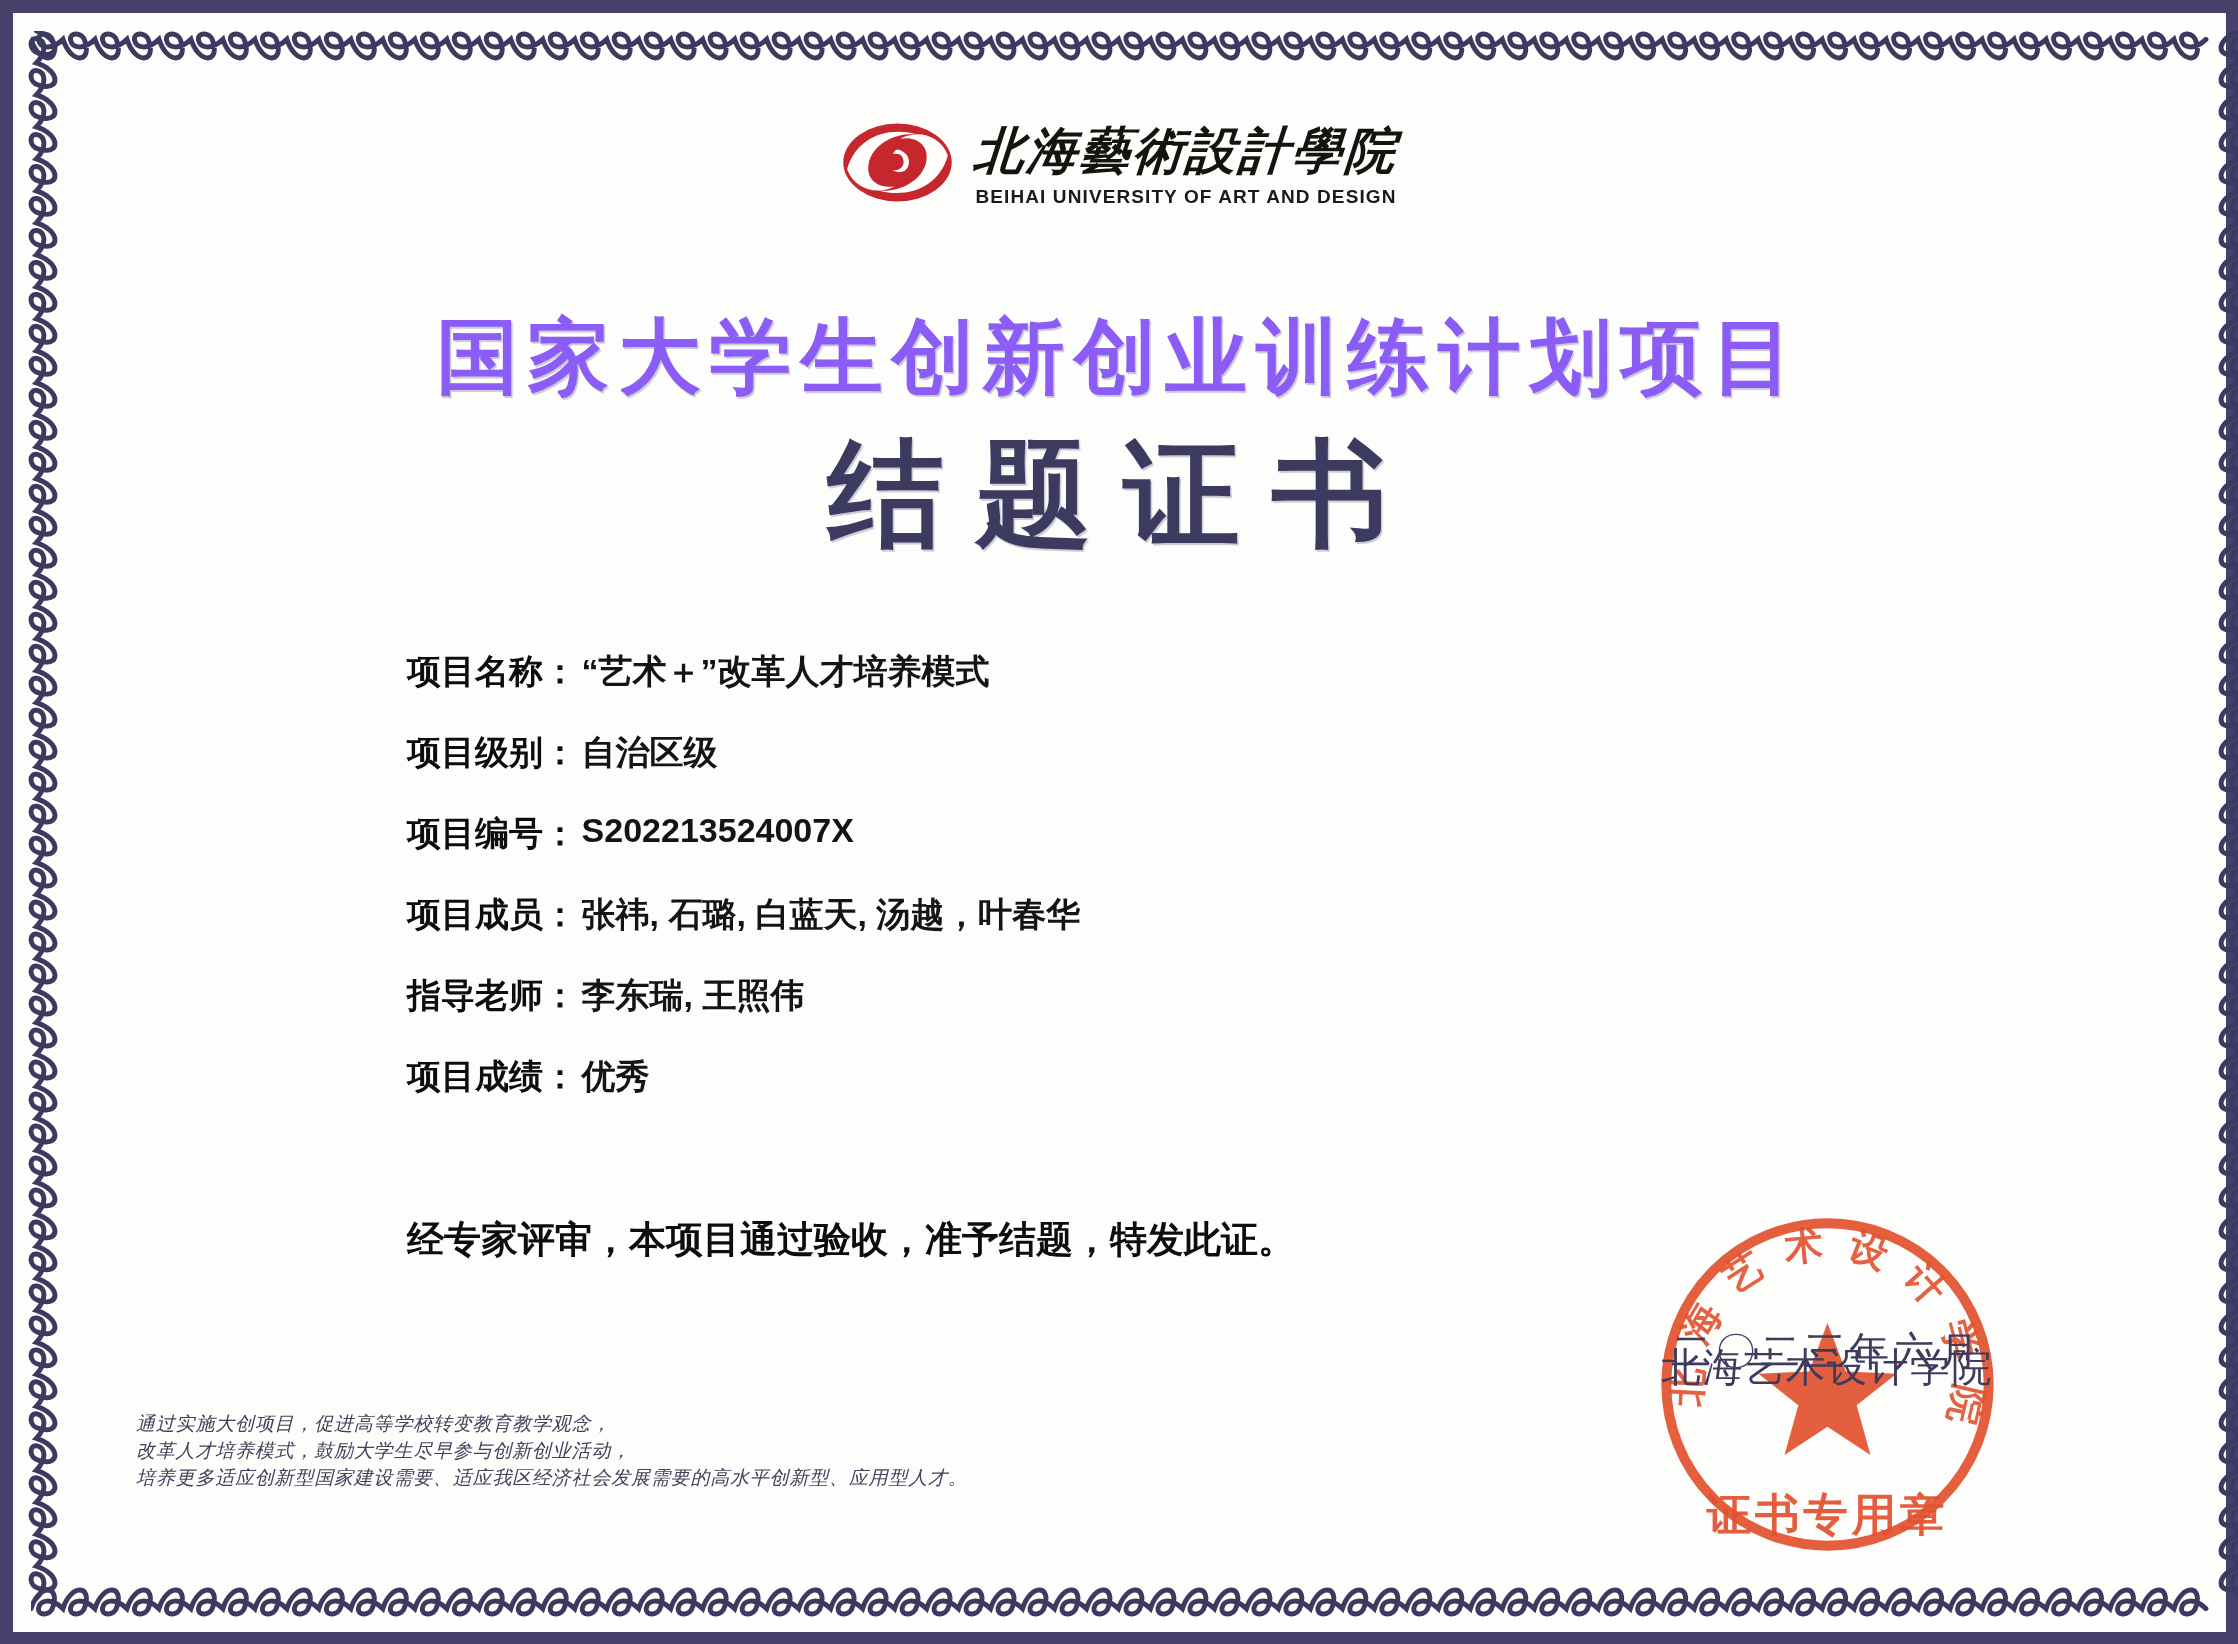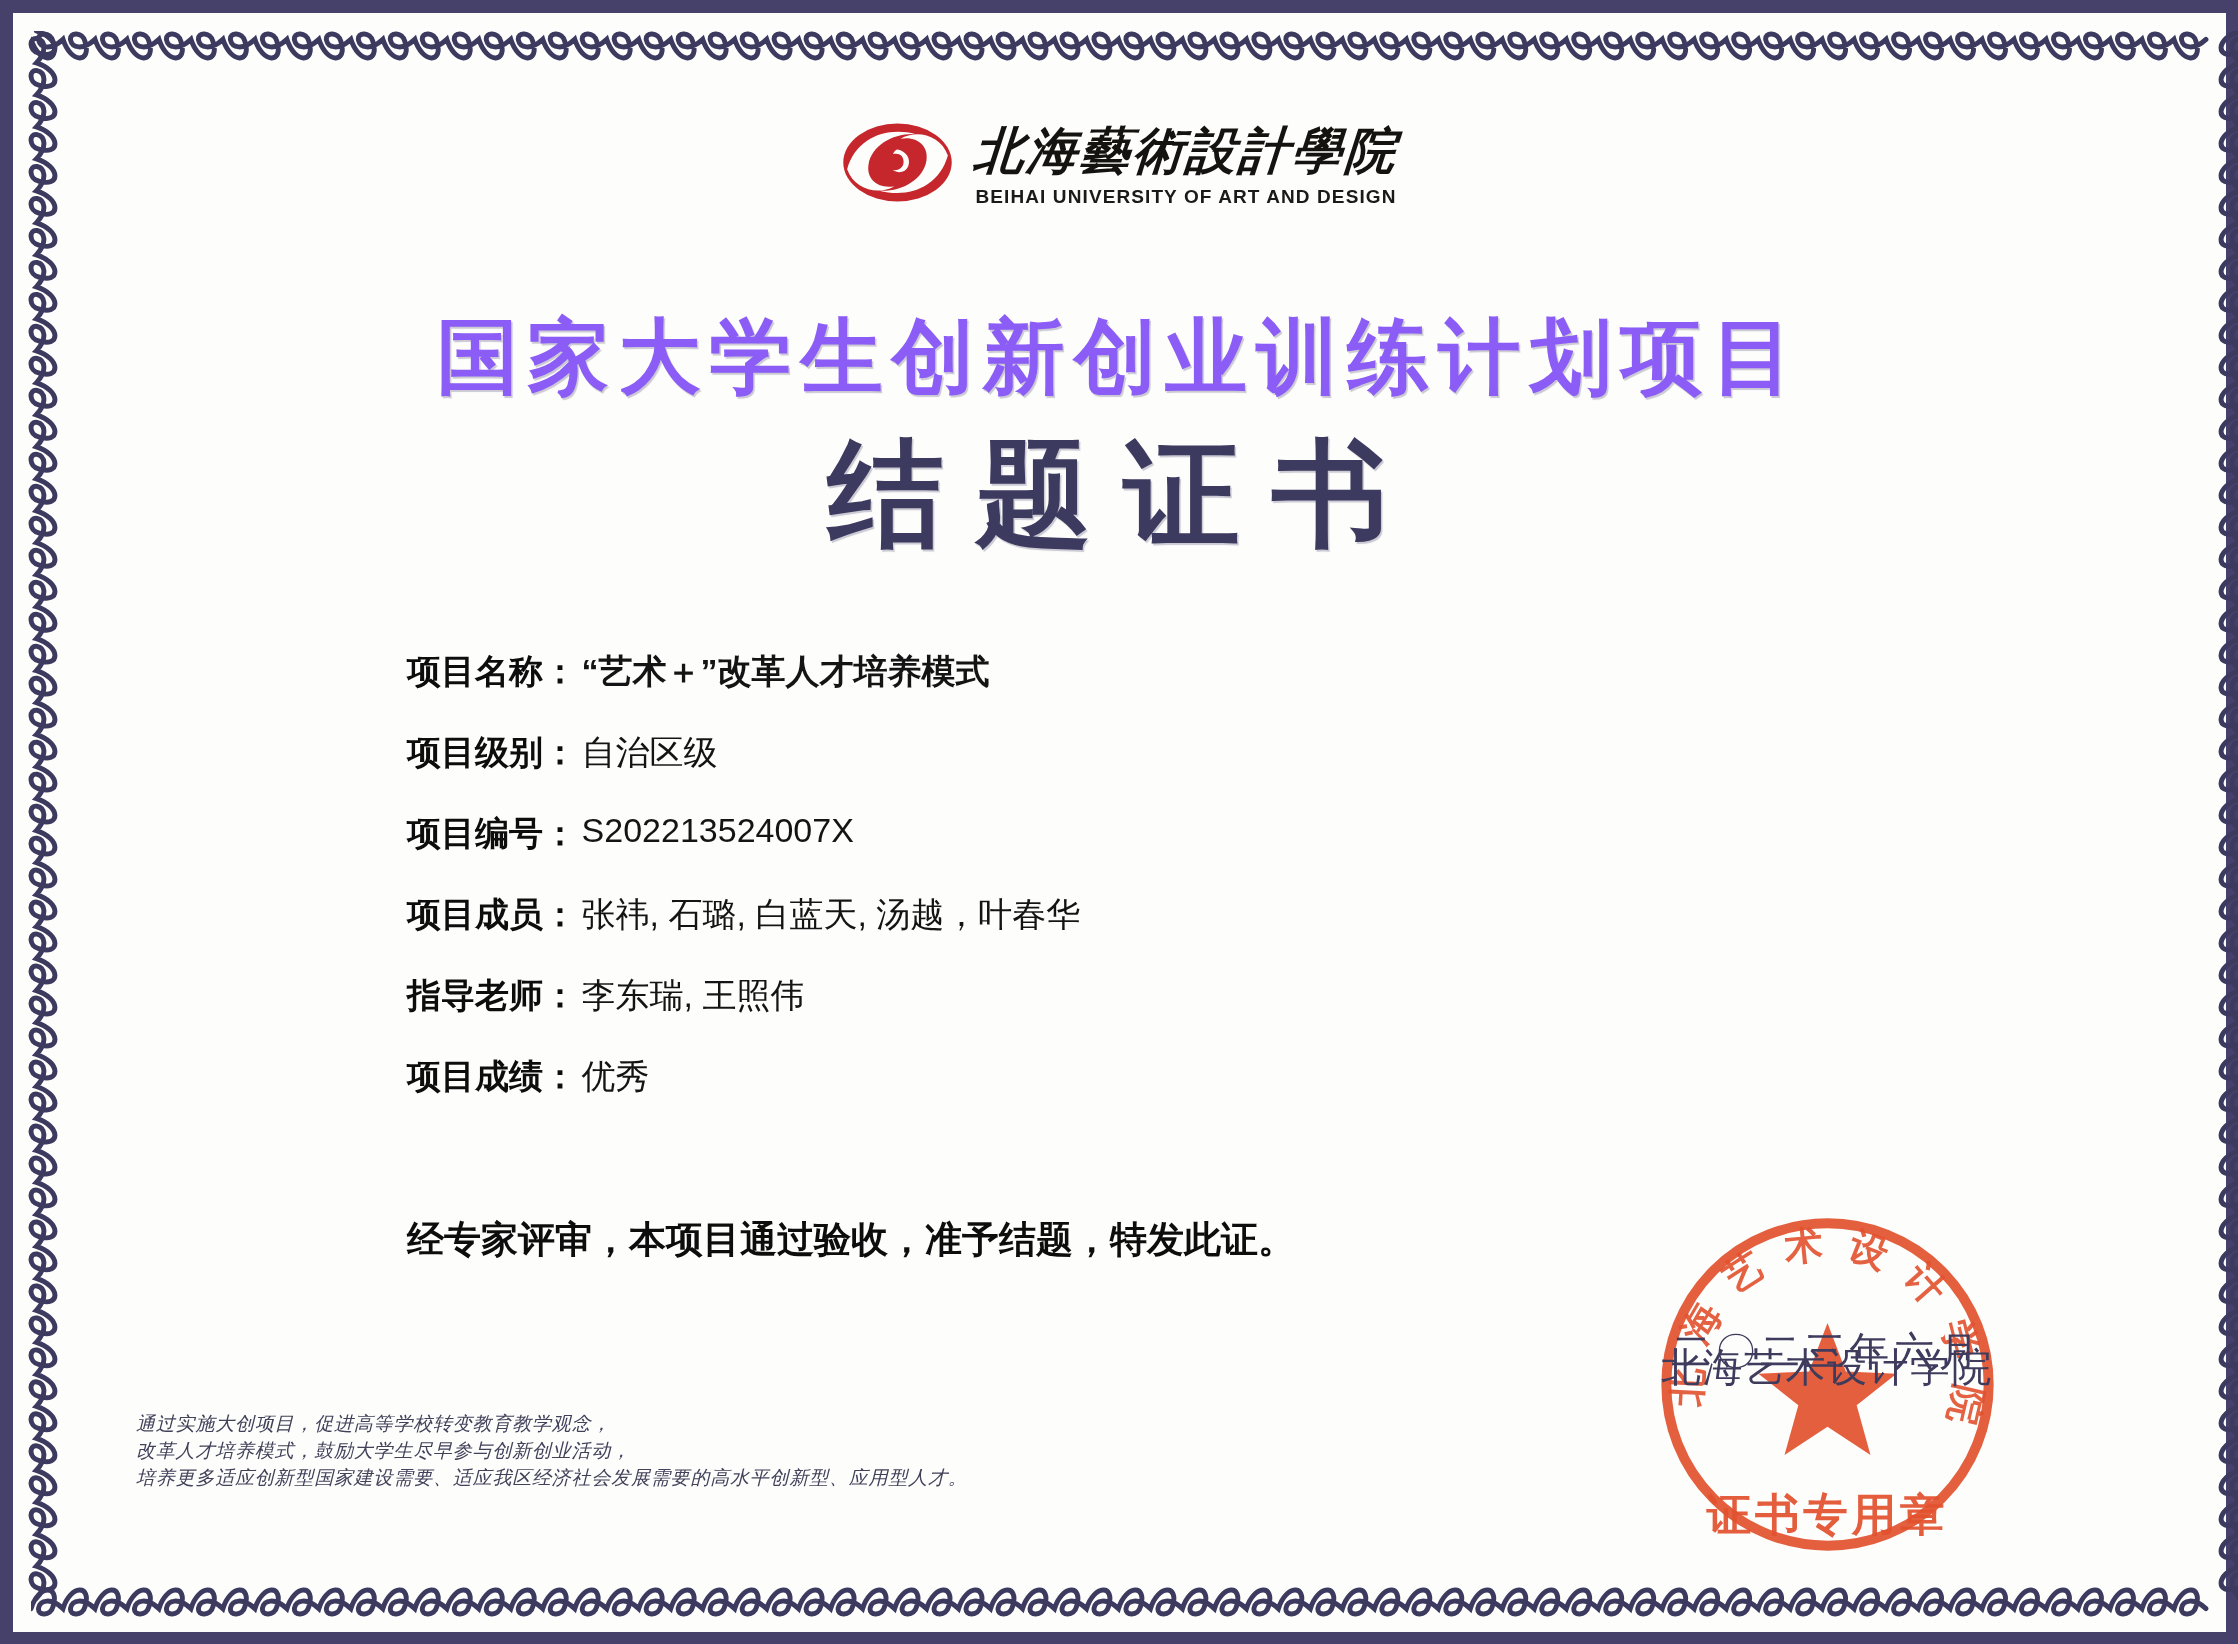--- a/index.html
+++ b/index.html
@@ -37,21 +37,21 @@
   .title-2{
     position:absolute;top:417px;left:4px;width:100%;text-align:center;
     font-family:"Liberation Serif",serif;font-weight:700;font-size:116px;
     color:#3d3a5f;letter-spacing:32px;text-shadow:1.5px 2.3px 0.8px rgba(55,52,90,.25);white-space:nowrap;
   }
 
   
   .fields{position:absolute;left:407px;top:649px;}
   .frow{height:81px;display:flex;align-items:flex-start;white-space:nowrap;}
   .flabel{font-size:34px;font-weight:700;color:#0d0d0d;}
-  .fvalue{font-size:34px;font-weight:400;color:#141414;margin-left:4.6px;}
+  .fvalue{font-size:34px;font-weight:700;color:#141414;margin-left:4.6px;}
   .fvalue.bold{font-weight:700;}
   .fvalue.mono-num{font-family:"Liberation Sans",sans-serif;letter-spacing:0px;}
 
   .statement{
     position:absolute;left:407px;top:1215px;font-size:37px;font-weight:700;
     color:#0d0d0d;white-space:nowrap;
   }
 
   
   .footnote{

